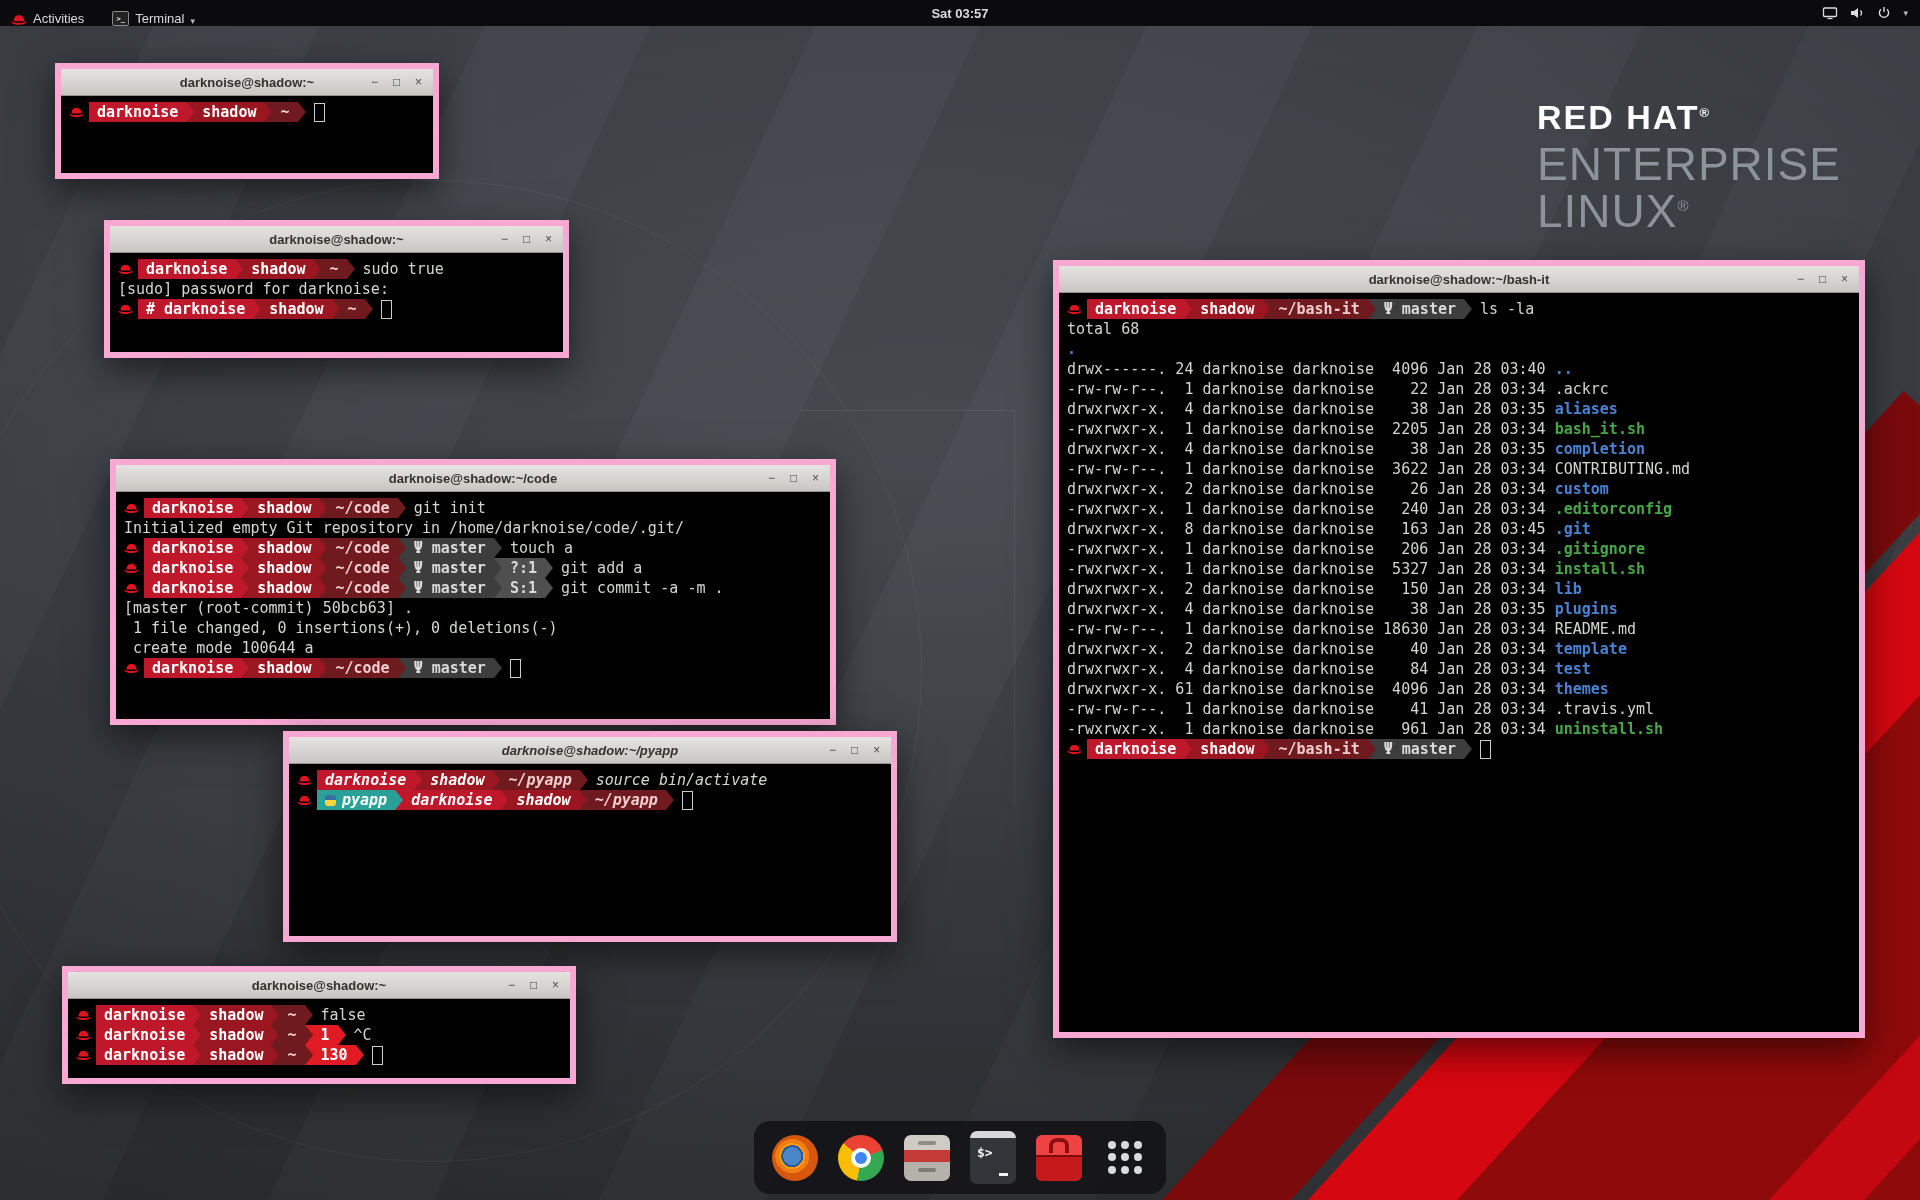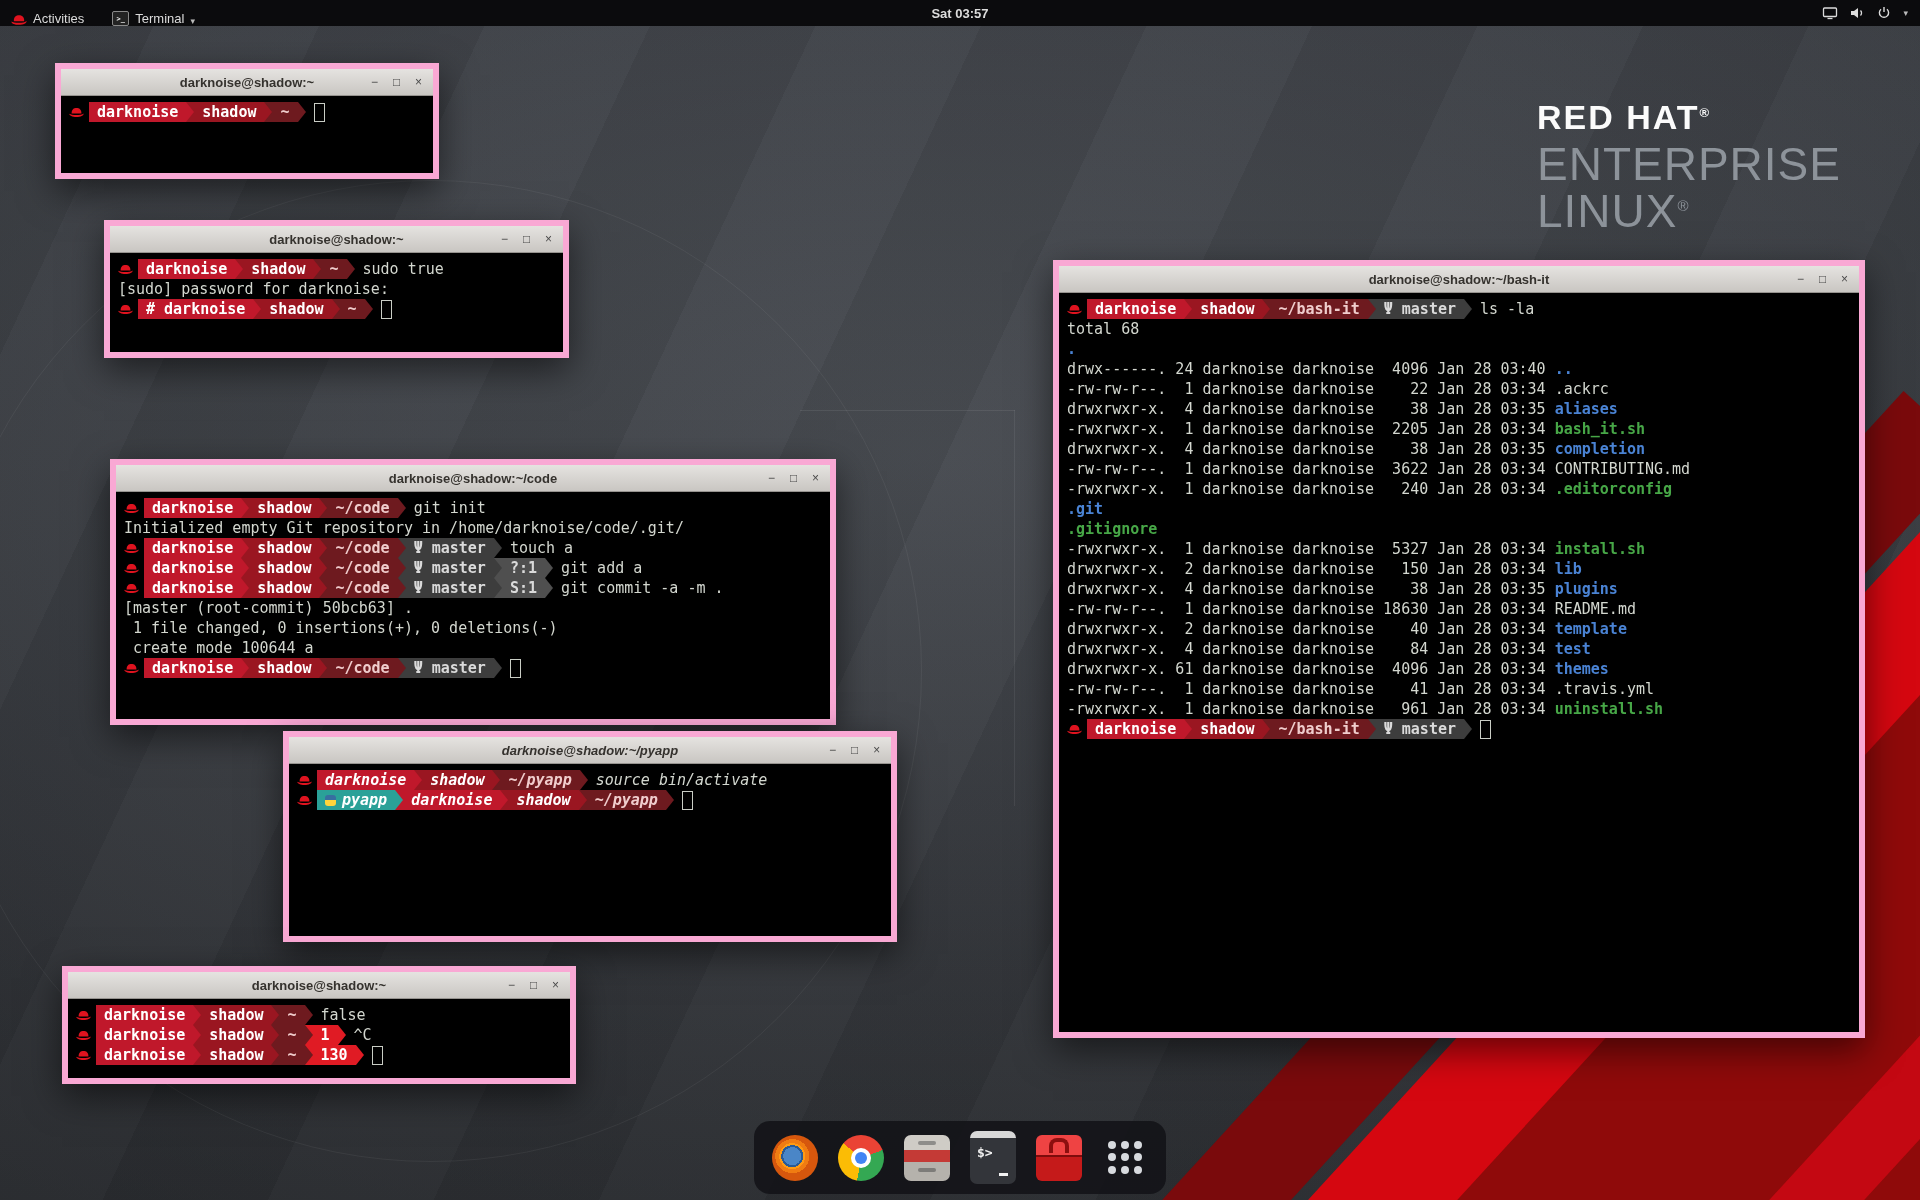--- a/index.html
+++ b/index.html
@@ -273,23 +273,24 @@
               <path d="M.4 6.8c2 1.7 12.2 1.9 14.2-.4.3 2-3 3.6-7.1 3.6C3.4 10 .1 8.6.4 6.8z" fill="#e0131f"></path>
             </svg></span><span class="seg" style="background: rgb(192, 24, 43); color: rgb(255, 255, 255);"><span>darknoise</span></span><span class="arr" style="border-left-color: rgb(192, 24, 43); background: rgb(154, 22, 33);"></span><span class="seg" style="background: rgb(154, 22, 33); color: rgb(255, 255, 255);"><span>shadow</span></span><span class="arr" style="border-left-color: rgb(154, 22, 33); background: rgb(110, 26, 31);"></span><span class="seg" style="background: rgb(110, 26, 31); color: rgb(240, 205, 205);"><span>~/bash-it</span></span><span class="arr" style="border-left-color: rgb(110, 26, 31); background: rgb(61, 61, 61);"></span><span class="seg" style="background: rgb(61, 61, 61); color: rgb(218, 218, 218);"><span>Ψ master</span></span><span class="arr" style="border-left-color: rgb(61, 61, 61);"></span><span class="t-cmd">ls -la</span></div>
         <div class="tline"><span class="t-out">total 68</span></div>
         <div class="tline"><span class="t-dir">.</span></div>
         <div class="tline"><span class="t-out">drwx------. 24 darknoise darknoise  4096 Jan 28 03:40 </span><span class="t-dir">..</span></div>
         <div class="tline"><span class="t-out">-rw-rw-r--.  1 darknoise darknoise    22 Jan 28 03:34 .ackrc</span></div>
         <div class="tline"><span class="t-out">drwxrwxr-x.  4 darknoise darknoise    38 Jan 28 03:35 </span><span class="t-dir">aliases</span></div>
         <div class="tline"><span class="t-out">-rwxrwxr-x.  1 darknoise darknoise  2205 Jan 28 03:34 </span><span class="t-exec">bash_it.sh</span></div>
         <div class="tline"><span class="t-out">drwxrwxr-x.  4 darknoise darknoise    38 Jan 28 03:35 </span><span class="t-dir">completion</span></div>
         <div class="tline"><span class="t-out">-rw-rw-r--.  1 darknoise darknoise  3622 Jan 28 03:34 CONTRIBUTING.md</span></div>
+        <div class="tline"><span class="t-out">drwxrwxr-x.  2 darknoise darknoise    26 Jan 28 03:34 </span><span class="t-dir">custom</span></div>
         <div class="tline"><span class="t-out">-rwxrwxr-x.  1 darknoise darknoise   240 Jan 28 03:34 </span><span class="t-exec">.editorconfig</span></div>
-        <div class="tline"><span class="t-dir">.git</span></div>
-        <div class="tline"><span class="t-exec">.gitignore</span></div>
+        <div class="tline"><span class="t-out">drwxrwxr-x.  8 darknoise darknoise   163 Jan 28 03:45 </span><span class="t-dir">.git</span></div>
+        <div class="tline"><span class="t-out">-rwxrwxr-x.  1 darknoise darknoise   206 Jan 28 03:34 </span><span class="t-exec">.gitignore</span></div>
         <div class="tline"><span class="t-out">-rwxrwxr-x.  1 darknoise darknoise  5327 Jan 28 03:34 </span><span class="t-exec">install.sh</span></div>
         <div class="tline"><span class="t-out">drwxrwxr-x.  2 darknoise darknoise   150 Jan 28 03:34 </span><span class="t-dir">lib</span></div>
         <div class="tline"><span class="t-out">drwxrwxr-x.  4 darknoise darknoise    38 Jan 28 03:35 </span><span class="t-dir">plugins</span></div>
         <div class="tline"><span class="t-out">-rw-rw-r--.  1 darknoise darknoise 18630 Jan 28 03:34 README.md</span></div>
         <div class="tline"><span class="t-out">drwxrwxr-x.  2 darknoise darknoise    40 Jan 28 03:34 </span><span class="t-dir">template</span></div>
         <div class="tline"><span class="t-out">drwxrwxr-x.  4 darknoise darknoise    84 Jan 28 03:34 </span><span class="t-dir">test</span></div>
         <div class="tline"><span class="t-out">drwxrwxr-x. 61 darknoise darknoise  4096 Jan 28 03:34 </span><span class="t-dir">themes</span></div>
         <div class="tline"><span class="t-out">-rw-rw-r--.  1 darknoise darknoise    41 Jan 28 03:34 .travis.yml</span></div>
         <div class="tline"><span class="t-out">-rwxrwxr-x.  1 darknoise darknoise   961 Jan 28 03:34 </span><span class="t-exec">uninstall.sh</span></div>
         <div class="tline"><span class="hat"><svg width="15" height="11" viewBox="0 0 15 11">

